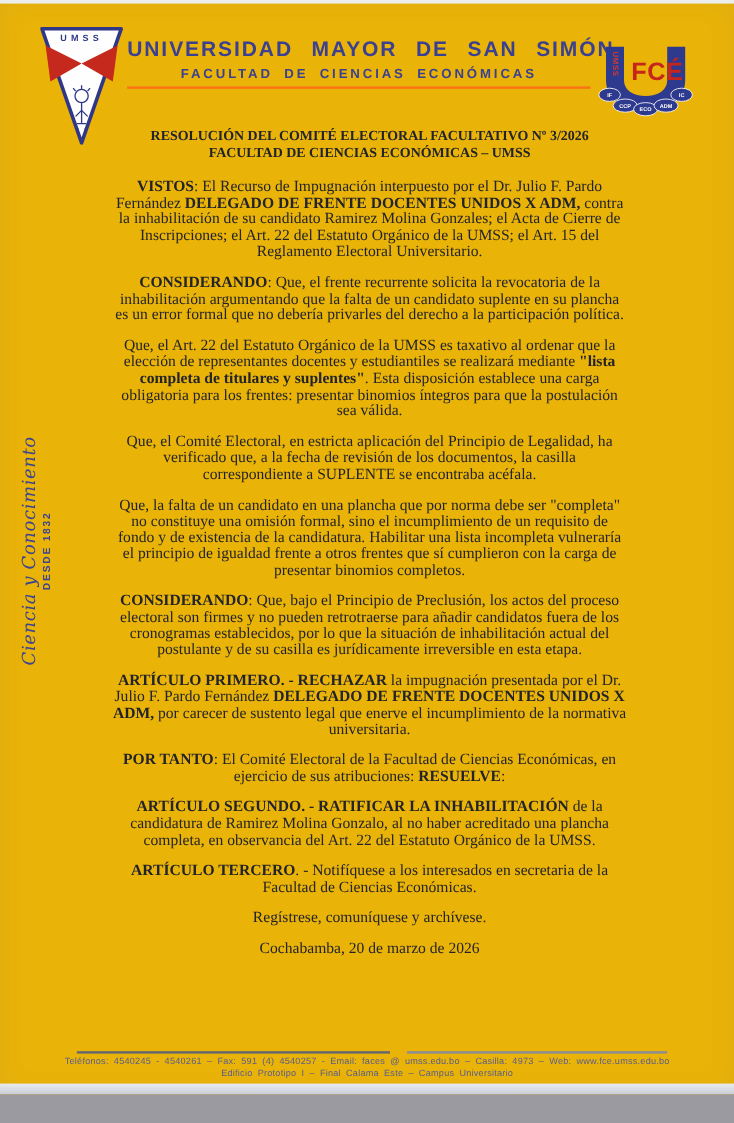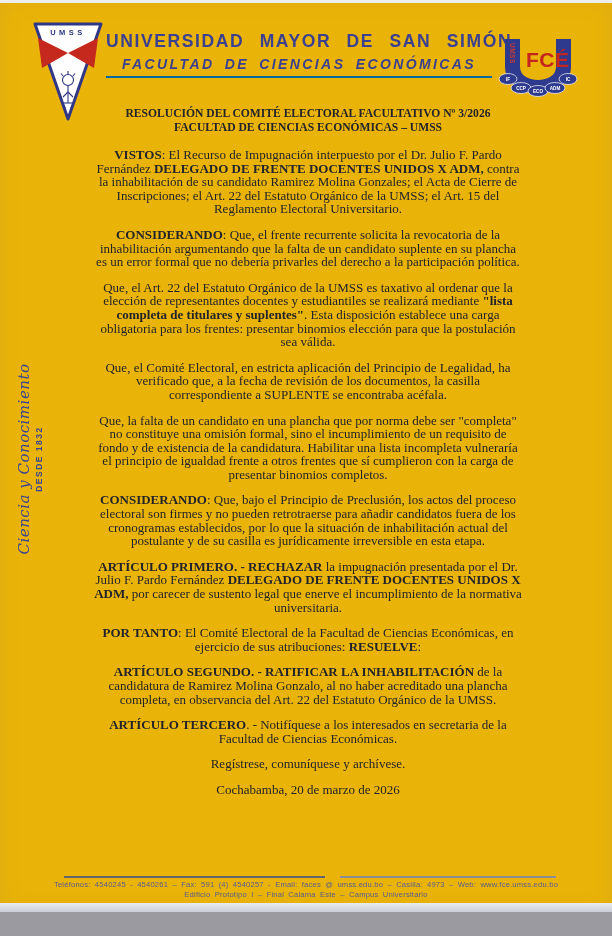--- a/index.html
+++ b/index.html
@@ -16,23 +16,23 @@
   
   .scan-bottom{position:absolute;left:0;bottom:0;width:612px;height:9px;
     background:linear-gradient(180deg,#e9ebef 0%,#c9cdd7 100%);}
   .scan-top{position:absolute;left:0;top:0;width:612px;height:3px;background:#eceded;}
 
   
   .logo-left{position:absolute;left:32px;top:22px;width:72px;height:100px;}
   .header-text{position:absolute;left:106px;top:31px;width:386px;text-align:center;
     font-family:"Liberation Sans", sans-serif;color:#3b4190;}
   .uni-line{font-size:17.5px;font-weight:bold;letter-spacing:1.6px;word-spacing:9px;white-space:nowrap;}
-  .fac-line{margin-top:4px;padding-bottom:4px;font-size:14px;font-weight:bold;
+  .fac-line{margin-top:4px;padding-bottom:4px;font-size:11px;font-weight:bold;
     letter-spacing:2.4px;word-spacing:4px;white-space:nowrap;
-    border-bottom:2px solid #0369a1;font-style:italic;}
+    border-bottom:2px solid #f97316;}
   .logo-right{position:absolute;left:496px;top:34px;width:84px;height:66px;}
 
   
   .side-banner{
     position:absolute;left:-66px;top:440px;width:200px;height:38px;
     transform:rotate(-90deg);
     text-align:center;color:#3a4492;
   }
   .motto{font-family:"DejaVu Serif", serif;font-style:italic;font-size:15px;
     letter-spacing:0.5px;white-space:nowrap;}
@@ -111,21 +111,21 @@
   <div class="doc-title">
     <div>RESOLUCIÓN DEL COMITÉ ELECTORAL FACULTATIVO Nº 3/2026</div>
     <div>FACULTAD DE CIENCIAS ECONÓMICAS – UMSS</div>
   </div>
 
   <div class="doc-body">
     <p><span class="b">VISTOS</span><span>: El Recurso de Impugnación interpuesto por el Dr. Julio F. Pardo Fernández </span><span class="b">DELEGADO DE FRENTE DOCENTES UNIDOS X ADM,</span><span> contra la inhabilitación de su candidato Ramirez Molina Gonzales; el Acta de Cierre de Inscripciones; el Art. 22 del Estatuto Orgánico de la UMSS; el Art. 15 del Reglamento Electoral Universitario.</span></p>
 
     <p><span class="b">CONSIDERANDO</span><span>: Que, el frente recurrente solicita la revocatoria de la inhabilitación argumentando que la falta de un candidato suplente en su plancha es un error formal que no debería privarles del derecho a la participación política.</span></p>
 
-    <p><span>Que, el Art. 22 del Estatuto Orgánico de la UMSS es taxativo al ordenar que la elección de representantes docentes y estudiantiles se realizará mediante </span><span class="b">"lista completa de titulares y suplentes"</span><span>. Esta disposición establece una carga obligatoria para los frentes: presentar binomios elección para que la postulación sea válida.</span></p>
+    <p><span>Que, el Art. 22 del Estatuto Orgánico de la UMSS es taxativo al ordenar que la elección de representantes docentes y estudiantiles se realizará mediante </span><span class="b">"lista completa de titulares y suplentes"</span><span>. Esta disposición establece una carga obligatoria para los frentes: presentar binomios íntegros para que la postulación sea válida.</span></p>
 
     <p><span>Que, el Comité Electoral, en estricta aplicación del Principio de Legalidad, ha verificado que, a la fecha de revisión de los documentos, la casilla correspondiente a SUPLENTE se encontraba acéfala.</span></p>
 
     <p><span>Que, la falta de un candidato en una plancha que por norma debe ser "completa" no constituye una omisión formal, sino el incumplimiento de un requisito de fondo y de existencia de la candidatura. Habilitar una lista incompleta vulneraría el principio de igualdad frente a otros frentes que sí cumplieron con la carga de presentar binomios completos.</span></p>
 
     <p><span class="b">CONSIDERANDO</span><span>: Que, bajo el Principio de Preclusión, los actos del proceso electoral son firmes y no pueden retrotraerse para añadir candidatos fuera de los cronogramas establecidos, por lo que la situación de inhabilitación actual del postulante y de su casilla es jurídicamente irreversible en esta etapa.</span></p>
 
     <p><span class="b">ARTÍCULO PRIMERO. - RECHAZAR</span><span> la impugnación presentada por el Dr. Julio F. Pardo Fernández </span><span class="b">DELEGADO DE FRENTE DOCENTES UNIDOS X ADM,</span><span> por carecer de sustento legal que enerve el incumplimiento de la normativa universitaria.</span></p>
 
     <p><span class="b">POR TANTO</span><span>: El Comité Electoral de la Facultad de Ciencias Económicas, en ejercicio de sus atribuciones: </span><span class="b">RESUELVE</span><span>:</span></p>

